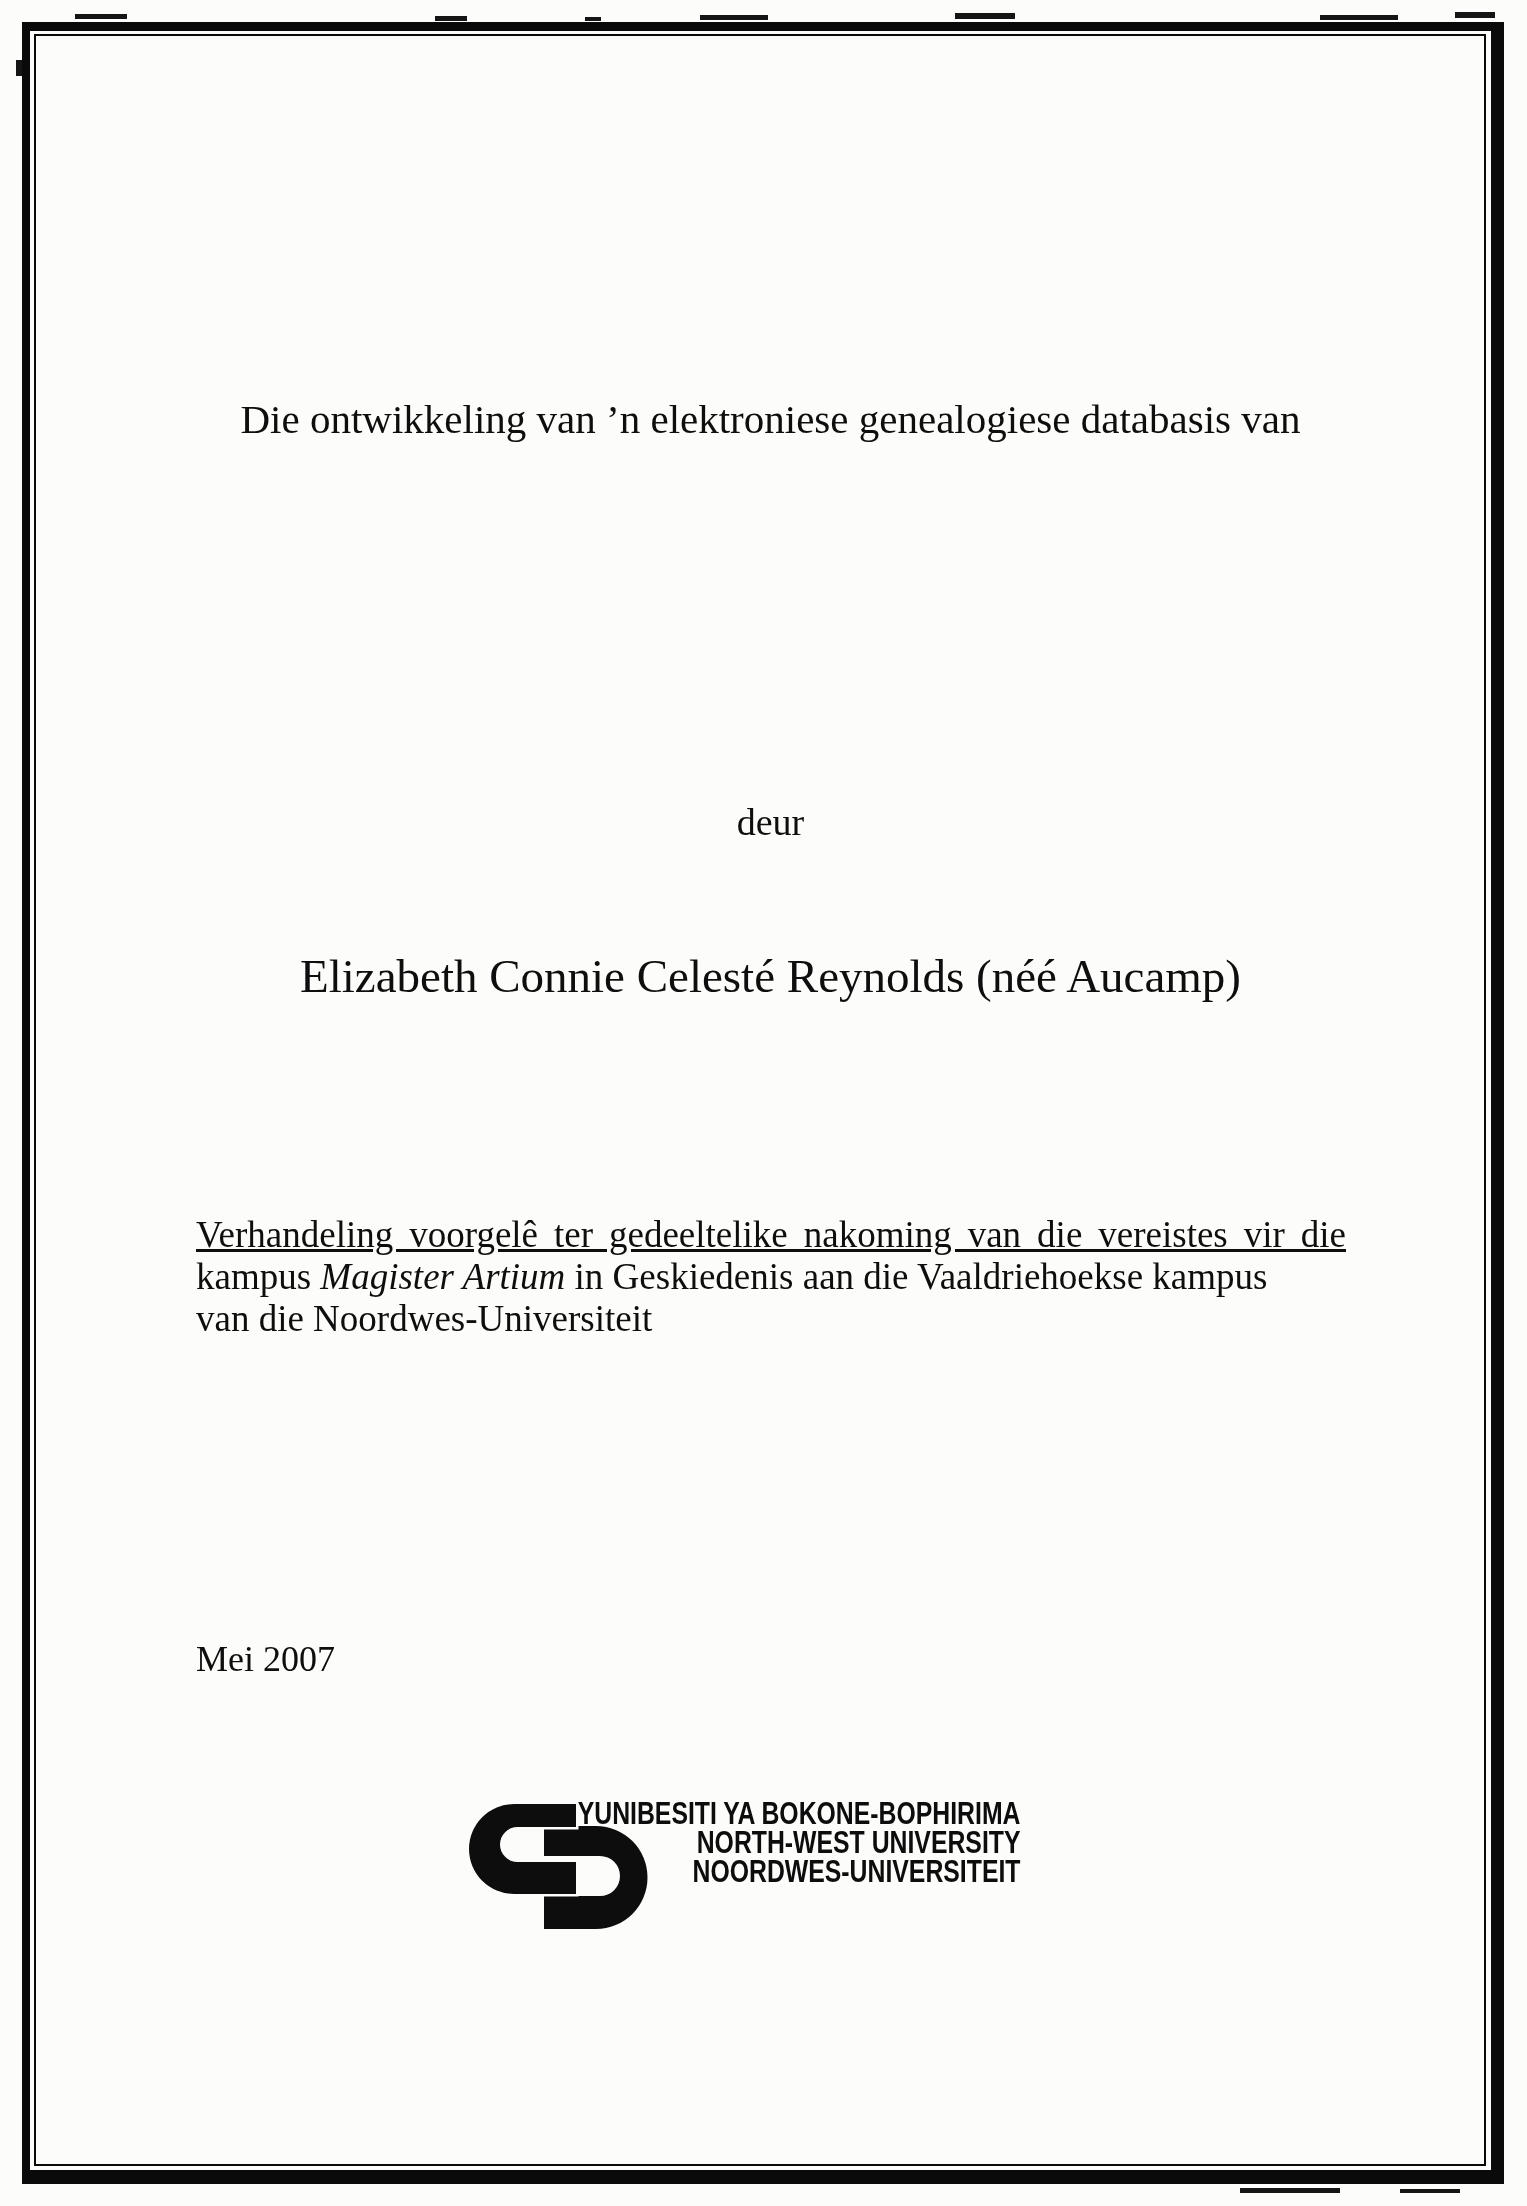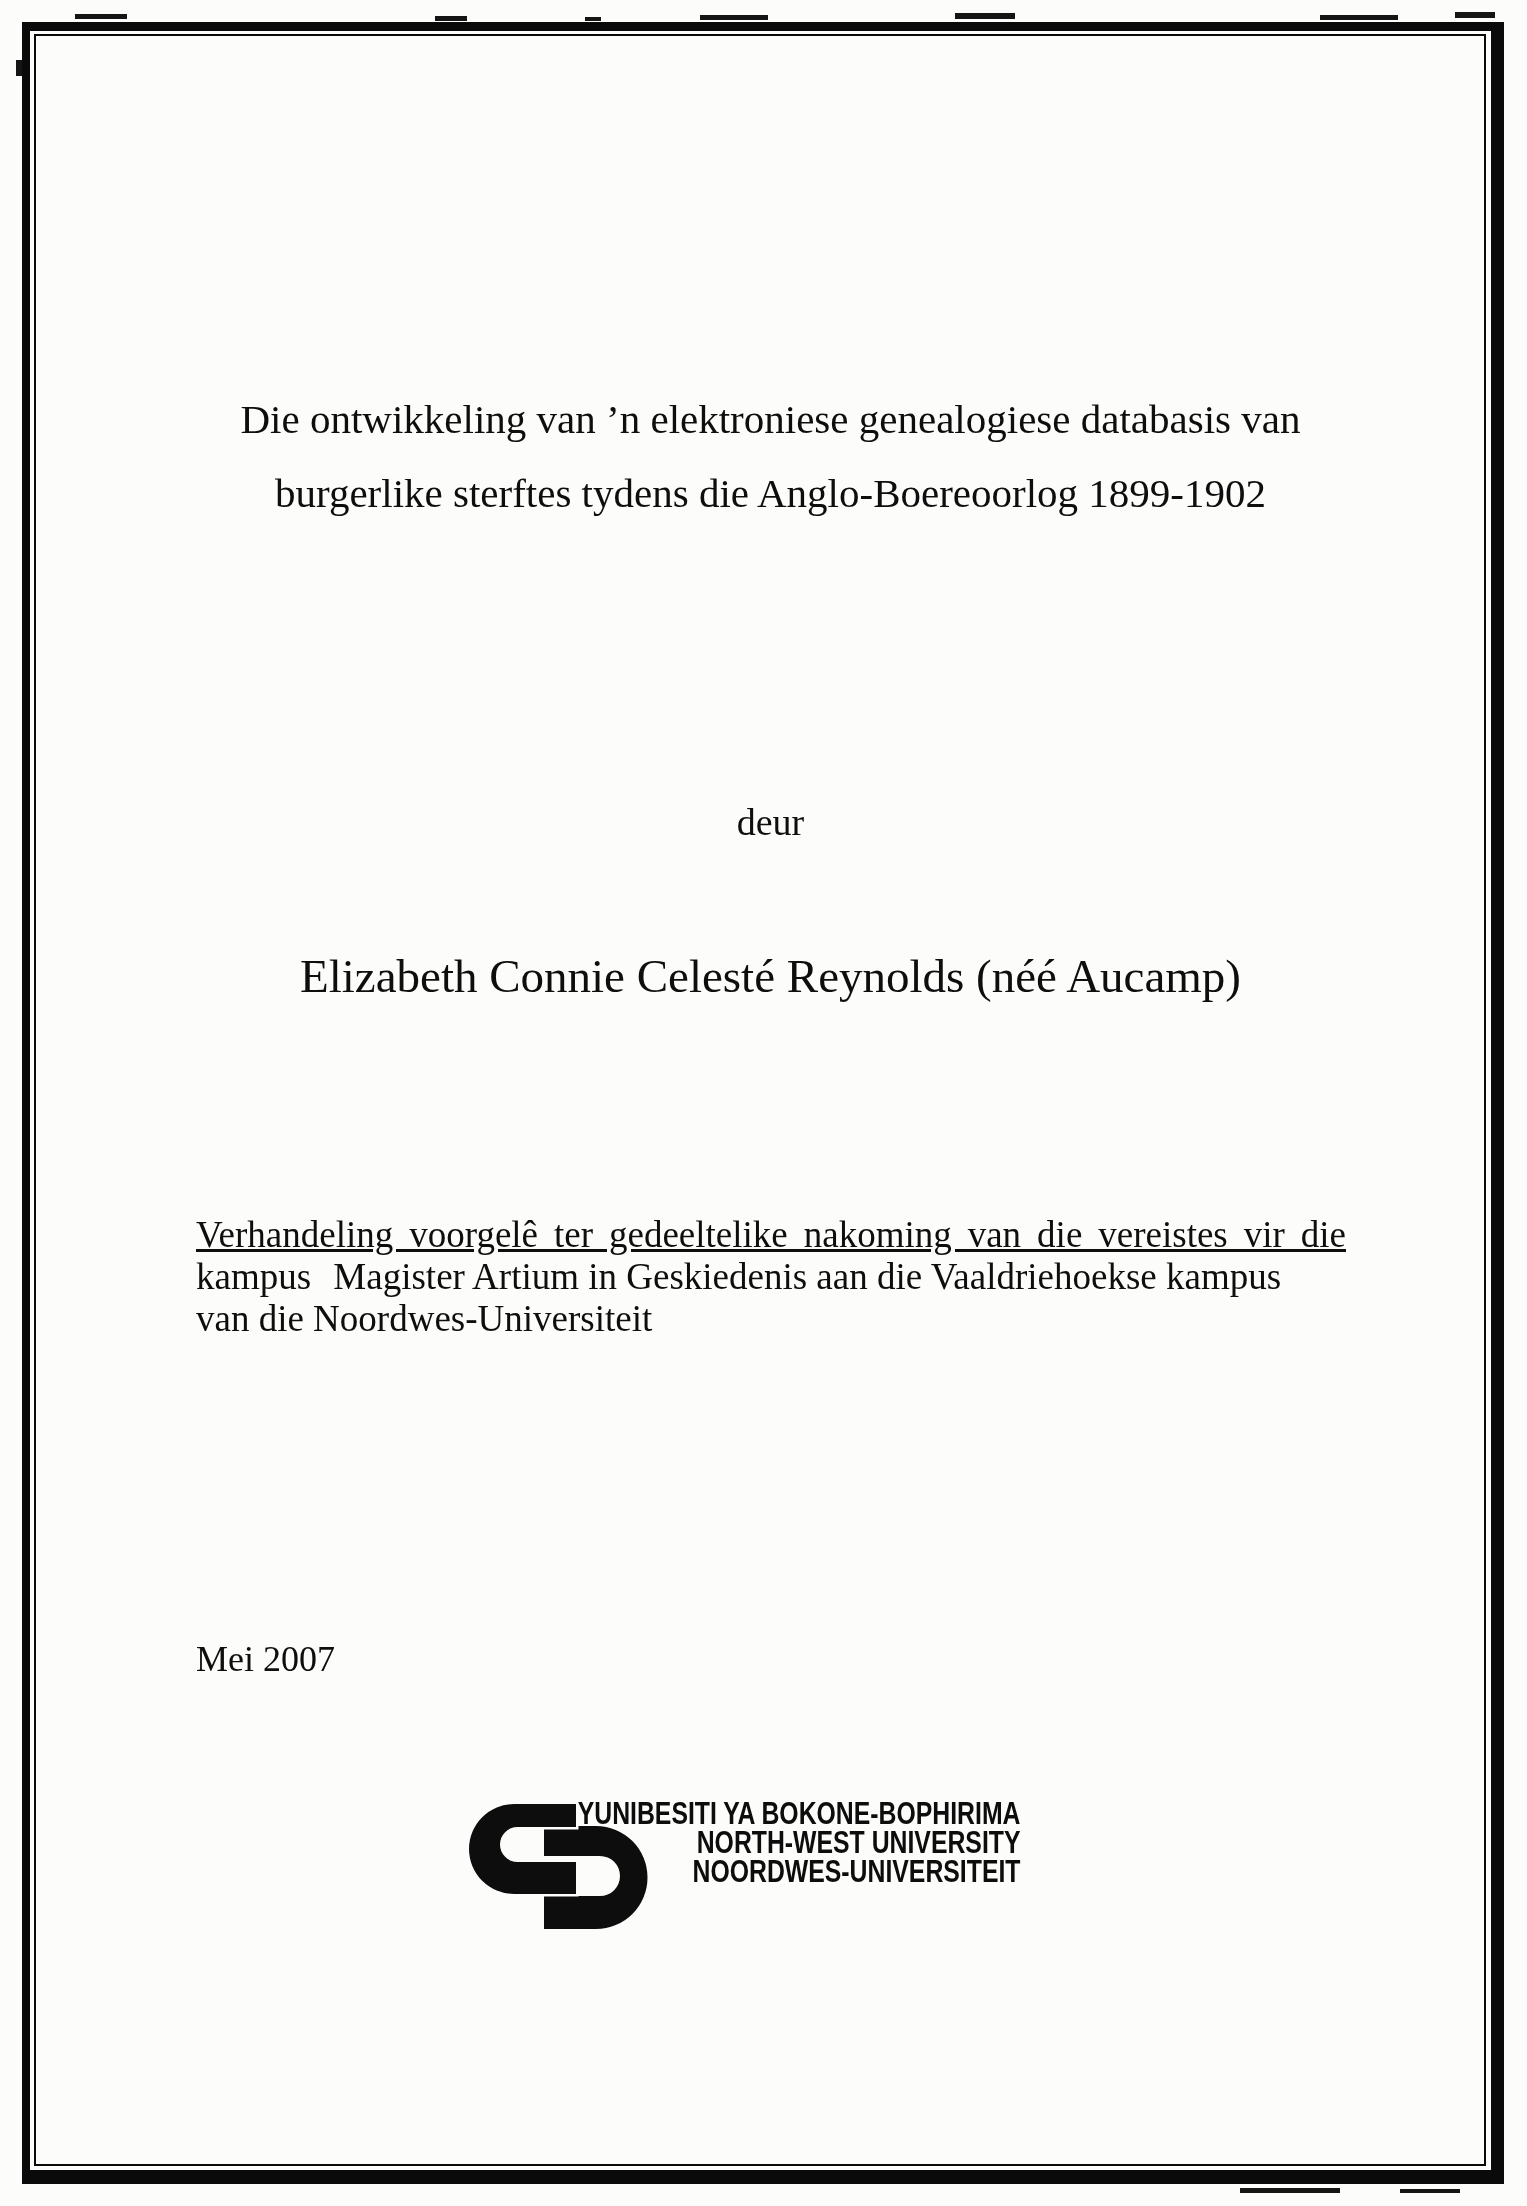--- a/index.html
+++ b/index.html
@@ -23,21 +23,21 @@
   }
   
   .scratch{position:absolute;background:#151515;}
   
   .centerband{position:absolute;left:117px;width:1307px;text-align:center;white-space:nowrap;}
   .title-block{top:382px;font-size:41px;line-height:74px;}
   .byline-block{top:800px;font-size:38px;line-height:44px;}
   .author-block{top:952px;font-size:47px;line-height:48px;}
   .statement{position:absolute;left:196px;top:1214px;width:1150px;font-size:37px;line-height:42px;}
   .statement .just{text-align:justify;text-align-last:justify;text-decoration:underline;}
-  .statement .ital{margin-left:13px;}
+  .statement .ital{font-style:italic;}
   .credits{position:absolute;left:196px;top:1638px;font-size:36px;line-height:43px;}
   
   .logo-mark{position:absolute;left:466px;top:1801px;}
   .logo-text{
     position:absolute;right:507px;top:1799px;text-align:right;
     font-family:"Liberation Sans","DejaVu Sans",sans-serif;
     font-weight:700;font-size:31px;line-height:29px;color:#0d0d0d;
     transform:scaleX(0.8);transform-origin:100% 0;white-space:nowrap;
   }
 </style>
@@ -55,21 +55,20 @@
   <div class="scratch" style="left:1455px;top:12px;width:40px;height:6px;"></div>
   <div class="scratch" style="left:16px;top:60px;width:8px;height:16px;"></div>
   <div class="scratch" style="left:1240px;top:2188px;width:100px;height:5px;"></div>
   <div class="scratch" style="left:1400px;top:2189px;width:60px;height:4px;"></div>
 
   <div class="frame-outer"></div>
   <div class="frame-inner"></div>
 
   <div class="centerband title-block">
     <div>Die ontwikkeling van ’n elektroniese genealogiese databasis van</div>
-    <div>burgerlike sterftes tydens die Anglo-Boereoorlog 1899-1902</div>
   </div>
 
   <div class="centerband byline-block">deur</div>
 
   <div class="centerband author-block">Elizabeth Connie Celesté Reynolds (néé Aucamp)</div>
 
   <div class="statement">
     <div class="just">Verhandeling voorgelê ter gedeeltelike nakoming van die vereistes vir die</div>
     <div><span>kampus </span><span class="ital">Magister Artium</span><span> in Geskiedenis aan die Vaaldriehoekse kampus</span></div>
     <div>van die Noordwes-Universiteit</div>

